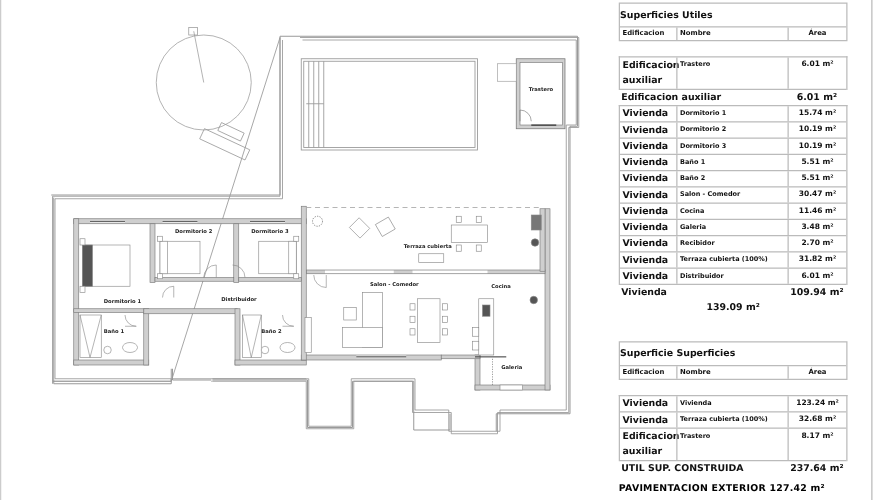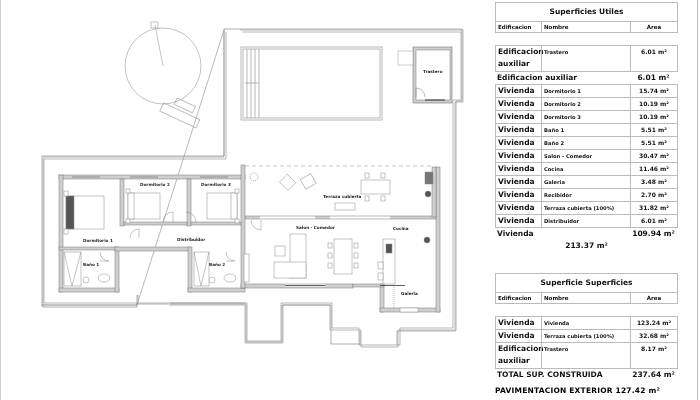--- a/index.html
+++ b/index.html
@@ -1,21 +1,21 @@
 <!DOCTYPE html>
 <html><head>
 <meta charset="utf-8">
 <style>
   html, body { margin:0; padding:0; background:#ffffff; }
   body { width:700px; height:400px; position:relative; overflow:hidden; font-family:"DejaVu Sans", sans-serif; }
   #plan { position:absolute; left:0; top:0; width:490px; height:400px; }
   .plan-label { font-family:"DejaVu Sans", sans-serif; font-size:4.2px; font-weight:bold; fill:#222; }
   .tbl { position:absolute; left:495px; width:183px; font-family:"DejaVu Sans", sans-serif; color:#111; }
   .tbl-head { border:1px solid #bbb; }
-  .tbl-title { height:18px; line-height:18px; text-align:center; font-size:7.5px; font-weight:bold; border-bottom:1px solid #bbb; }
+  .tbl-title { height:18px; line-height:18px; text-align:left; font-size:7.5px; font-weight:bold; border-bottom:1px solid #bbb; }
   .tbl-cols { display:flex; height:10px; line-height:10px; font-size:5.5px; font-weight:bold; }
   .c1 { width:45px; padding-left:2px; box-sizing:border-box; }
   .c2 { width:89px; padding-left:2px; box-sizing:border-box; border-left:1px solid #bbb; }
   .c3 { flex:1; text-align:center; border-left:1px solid #bbb; }
   .rows { border:1px solid #bbb; border-bottom:none; }
   .row { display:flex; border-bottom:1px solid #bbb; height:12px; line-height:12px; }
   .row .c1 { font-size:7.5px; font-weight:bold; }
   .row .c2 { font-size:5.2px; font-weight:bold; }
   .row .c3 { font-size:6px; font-weight:bold; }
   .row.tall { height:25px; }
@@ -304,21 +304,21 @@
         <div class="c1">Vivienda</div>
         <div class="c2">Distribuidor</div>
         <div class="c3">6.01 m²</div>
       </div>
   </div>
   <div class="sum">
     <div class="s1">Vivienda</div>
     <div class="s2">109.94 m²</div>
   </div>
   <div class="sum">
-    <div class="s2">213.37 m²</div>
+    <div class="s2">139.09 m²</div>
   </div>
 </div>
 
 <div class="tbl" style="top:273px;">
   <div class="tbl-head">
     <div class="tbl-title">Superficie Superficies</div>
     <div class="tbl-cols">
       <div class="c1">Edificacion</div>
       <div class="c2">Nombre</div>
       <div class="c3">Área</div>
@@ -335,20 +335,20 @@
         <div class="c2">Terraza cubierta (100%)</div>
         <div class="c3">32.68 m²</div>
       </div>
     <div class="row tall">
         <div class="c1">Edificacion auxiliar</div>
         <div class="c2">Trastero</div>
         <div class="c3">8.17 m²</div>
       </div>
   </div>
   <div class="sum">
-    <div class="s1">TOTAL SUP. CONSTRUIDA</div>
+    <div class="s1">UTIL SUP. CONSTRUIDA</div>
     <div class="s2">237.64 m²</div>
   </div>
 </div>
 
 <div class="pav">PAVIMENTACION EXTERIOR 127.42 m²</div>
 
 <div class="frame-right"></div>
 
 </body></html>

